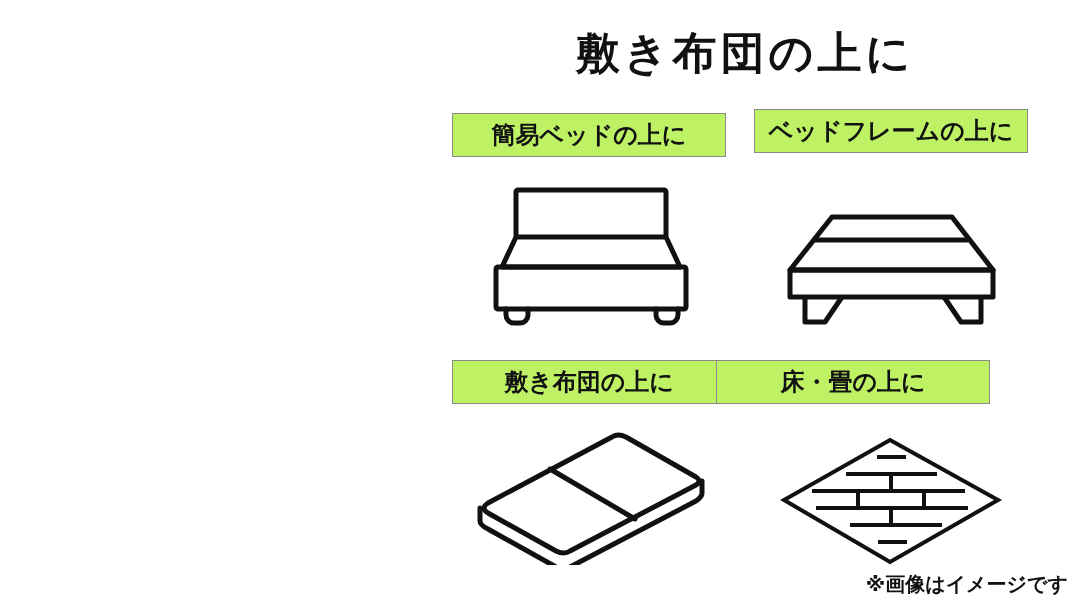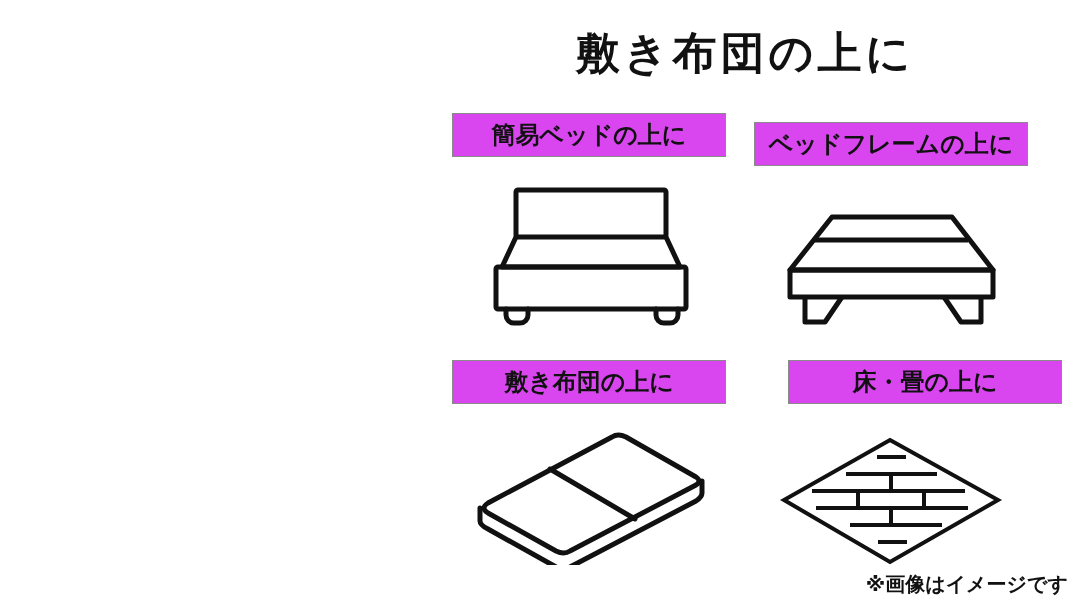--- a/index.html
+++ b/index.html
@@ -2,21 +2,21 @@
 <html><head>
 <meta charset="utf-8">
 <style>
   html, body { margin: 0; padding: 0; background: #ffffff; }
   body { width: 1080px; height: 608px; position: relative; overflow: hidden;
          font-family: "DejaVu Sans", "Liberation Sans", sans-serif; color: #111; }
   .title { position: absolute; left: 520px; top: 22px; width: 450px; text-align: center;
            font-size: 44px; font-weight: bold; letter-spacing: 4px; line-height: 62px; }
   .label-box { position: absolute; width: 274px; height: 44px; border: 1.5px solid #8a8a8a;
                box-sizing: border-box; display: flex; align-items: center; justify-content: center;
-               font-size: 24px; font-weight: bold; background: #d946ef; }
+               font-size: 24px; font-weight: bold; background: #bef264; }
   .icon { position: absolute; }
   .note { position: absolute; right: 12px; bottom: 10px; font-size: 20px; font-weight: bold; }
 </style>
 </head>
 <body>
 
 <div class="title">敷き布団の上に</div>
 
 <div class="label-box" style="left:452px; top:113px;">
   <span>簡易ベッドの上に</span>
@@ -24,21 +24,21 @@
 <svg class="icon" style="left:480px; top:175px;" width="230" height="160" viewBox="0 0 230 160">
   <g fill="none" stroke="#111" stroke-width="5" stroke-linejoin="round" stroke-linecap="round">
     <rect x="36" y="15" width="150" height="47" rx="2"></rect>
     <path d="M36 62 L22 92 L200 92 L186 62"></path>
     <rect x="16" y="92" width="190" height="42" rx="2"></rect>
     <path d="M26 134 v6 a8 8 0 0 0 8 8 h6 a8 8 0 0 0 8 -8 v-6"></path>
     <path d="M176 134 v6 a8 8 0 0 0 8 8 h6 a8 8 0 0 0 8 -8 v-6"></path>
   </g>
 </svg>
 
-<div class="label-box" style="left:754px; top:122px;">
+<div class="label-box" style="left:754px; top:109px;">
   <span>ベッドフレームの上に</span>
 </div>
 <svg class="icon" style="left:770px; top:200px;" width="250" height="135" viewBox="0 0 250 135">
   <g fill="none" stroke="#111" stroke-width="5" stroke-linejoin="round">
     <path d="M62 17 L182 17 L223 70 L20 70 Z"></path>
     <line x1="45" y1="40" x2="198" y2="40"></line>
     <rect x="20" y="70" width="203" height="27"></rect>
     <path d="M35 97 L35 122 L55 122 L72 97"></path>
     <path d="M174 97 L191 122 L211 122 L211 97"></path>
   </g>
@@ -48,21 +48,21 @@
   <span>敷き布団の上に</span>
 </div>
 <svg class="icon" style="left:470px; top:425px;" width="250" height="140" viewBox="0 0 250 140">
   <g fill="none" stroke="#111" stroke-width="5" stroke-linejoin="round" stroke-linecap="round">
     <path d="M142 12 Q148 8 156 12 L226 52 Q232 56 226 60 L100 126 Q94 130 86 126 L18 88 Q10 83 18 78 Z"></path>
     <path d="M10 83 L10 96 Q10 100 18 104 L86 142 Q94 146 100 142 L226 76 Q232 72 232 68 L232 56"></path>
     <line x1="80" y1="44" x2="165" y2="94"></line>
   </g>
 </svg>
 
-<div class="label-box" style="left:788px; top:360px;">
+<div class="label-box" style="left:716px; top:360px;">
   <span>床・畳の上に</span>
 </div>
 <svg class="icon" style="left:770px; top:430px;" width="240" height="140" viewBox="0 0 240 140">
   <g fill="none" stroke="#111" stroke-width="4" stroke-linejoin="miter" stroke-linecap="butt">
     <path d="M120 10 L228 70 L120 132 L14 70 Z"></path>
     <line x1="107" y1="27" x2="136" y2="27"></line>
     <line x1="76" y1="44" x2="167" y2="44"></line>
     <line x1="42" y1="61" x2="195" y2="61"></line>
     <line x1="46" y1="78" x2="198" y2="78"></line>
     <line x1="80" y1="95" x2="172" y2="95"></line>

